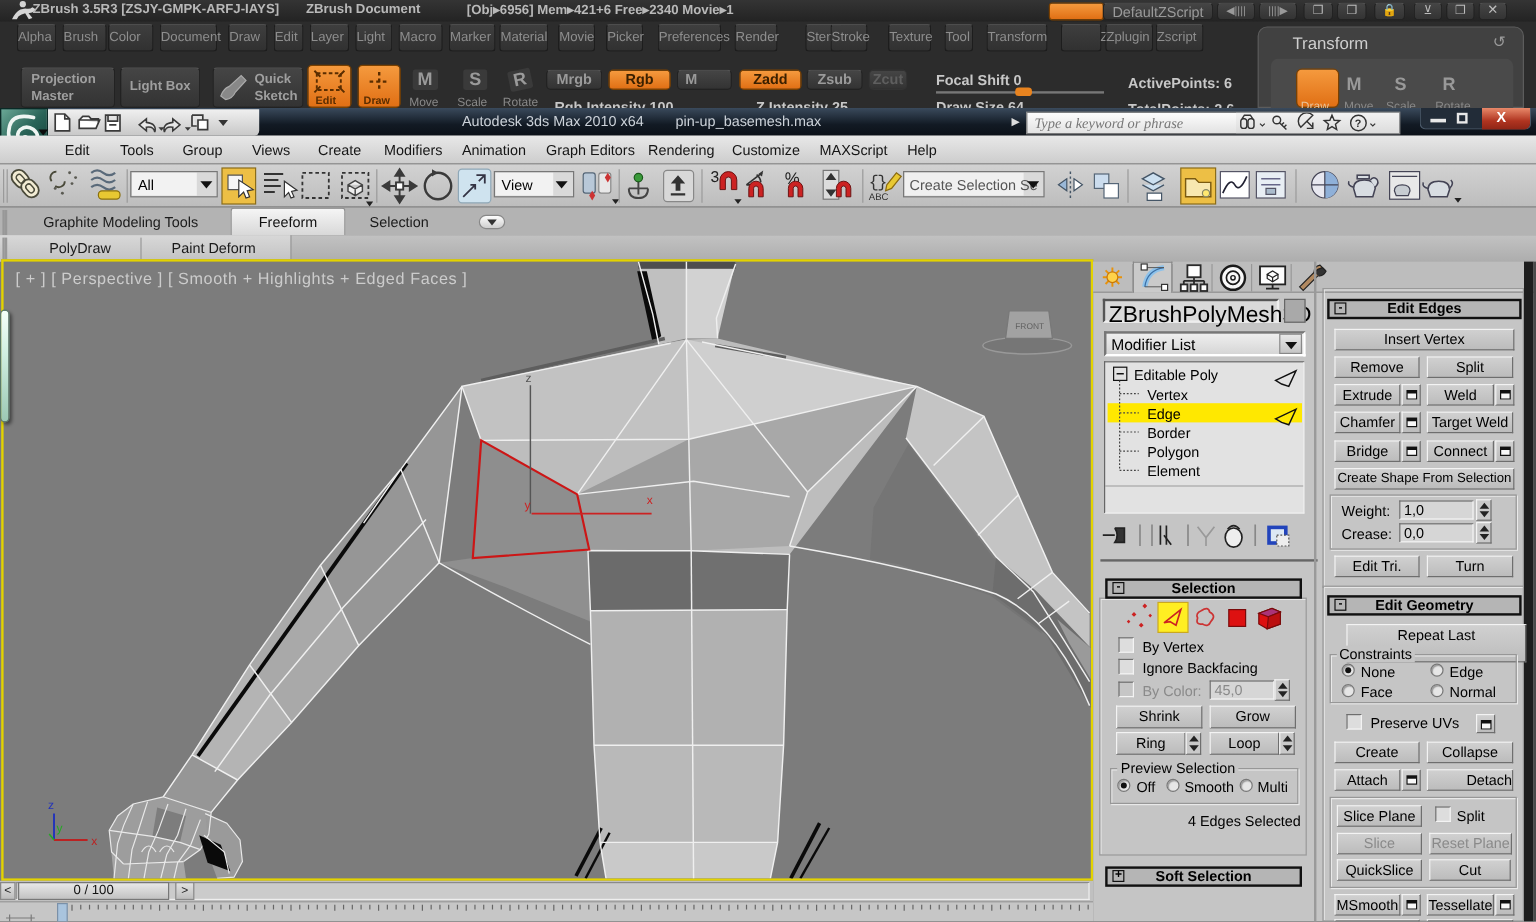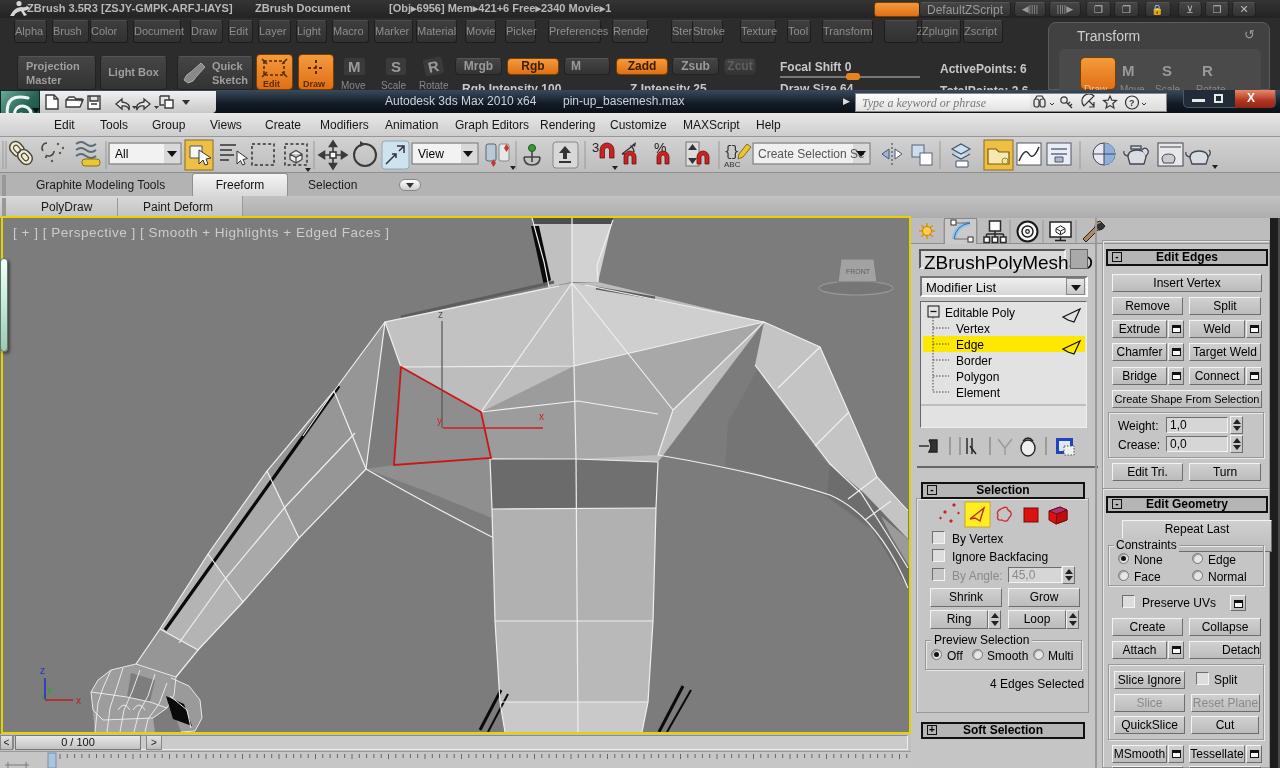--- a/index.html
+++ b/index.html
@@ -604,21 +604,21 @@
   <polygon points="111,10 122,6 129,9 129,19 118,23 111,19" fill="#dd1111" stroke="#7a0a0a"></polygon>
   <polygon points="111,10 122,6 129,9 119,13" fill="#aa3377" stroke="#7a0a0a"></polygon>
   <polygon points="119,13 129,9 129,19 118,23" fill="#bb0f0f" stroke="#7a0a0a"></polygon>
  </g>
 </svg>
 <div class="cb" style="left:932px;top:531px;"></div>
 <span class="lbl" style="left:952px;top:532px;">By Vertex</span>
 <div class="cb" style="left:932px;top:549px;"></div>
 <span class="lbl" style="left:952px;top:550px;">Ignore Backfacing</span>
 <div class="cb" style="left:932px;top:568px;background:#c6c6c6;"></div>
-<span class="lbl dis" style="left:952px;top:569px;">By Angle:</span>
+<span class="lbl dis" style="left:952px;top:569px;">By Color:</span>
 <div class="fld dis" style="left:1008px;top:567px;width:54px;height:16px;padding:0 0 0 3px;color:#999;">45,0</div>
 <div class="sp" style="left:1062px;top:566px;height:18px;"></div>
 <div class="b" style="left:930px;top:588px;width:72px;height:19px;line-height:17px;">Shrink</div>
 <div class="b" style="left:1008px;top:588px;width:72px;height:19px;line-height:17px;">Grow</div>
 <div class="b" style="left:930px;top:610px;width:58px;height:19px;line-height:17px;">Ring</div>
 <div class="sp" style="left:988px;top:610px;height:19px;"></div>
 <div class="b" style="left:1008px;top:610px;width:58px;height:19px;line-height:17px;">Loop</div>
 <div class="sp" style="left:1066px;top:610px;height:19px;"></div>
 <div class="gb" style="left:925px;top:640px;width:157px;height:30px;"></div>
 <span class="lbl" style="left:931px;top:633px;background:#c5c5c5;padding:0 3px;">Preview Selection</span>
@@ -692,21 +692,21 @@
     <i></i>
   </div>
 <div class="b" style="left:1112px;top:618px;width:71px;height:18px;line-height:16px;">Create</div>
 <div class="b" style="left:1189px;top:618px;width:72px;height:18px;line-height:16px;">Collapse</div>
 <div class="b" style="left:1112px;top:641px;width:55px;height:18px;line-height:16px;">Attach</div>
 <div class="b bq" style="left:1168px;top:641px;height:18px;line-height:15px;">
     <i></i>
   </div>
 <div class="b" style="left:1189px;top:641px;width:72px;height:18px;line-height:16px;padding-left:32px;">Detach</div>
 <div class="gb" style="left:1108px;top:664px;width:156px;height:76px;"></div>
-<div class="b" style="left:1114px;top:671px;width:71px;height:18px;line-height:16px;">Slice Ignore</div>
+<div class="b" style="left:1114px;top:671px;width:71px;height:18px;line-height:16px;">Slice Plane</div>
 <div class="cb" style="left:1196px;top:672px;"></div>
 <span class="lbl" style="left:1214px;top:673px;">Split</span>
 <div class="b" style="left:1114px;top:694px;width:71px;height:18px;line-height:16px;color:#8a8a8a;">Slice</div>
 <div class="b" style="left:1191px;top:694px;width:69px;height:18px;line-height:16px;color:#8a8a8a;">Reset Plane</div>
 <div class="b" style="left:1114px;top:716px;width:71px;height:18px;line-height:16px;">QuickSlice</div>
 <div class="b" style="left:1191px;top:716px;width:68px;height:18px;line-height:16px;">Cut</div>
 <div class="b" style="left:1112px;top:745px;width:55px;height:18px;line-height:16px;">MSmooth</div>
 <div class="b bq" style="left:1168px;top:745px;height:18px;line-height:15px;">
     <i></i>
   </div>

